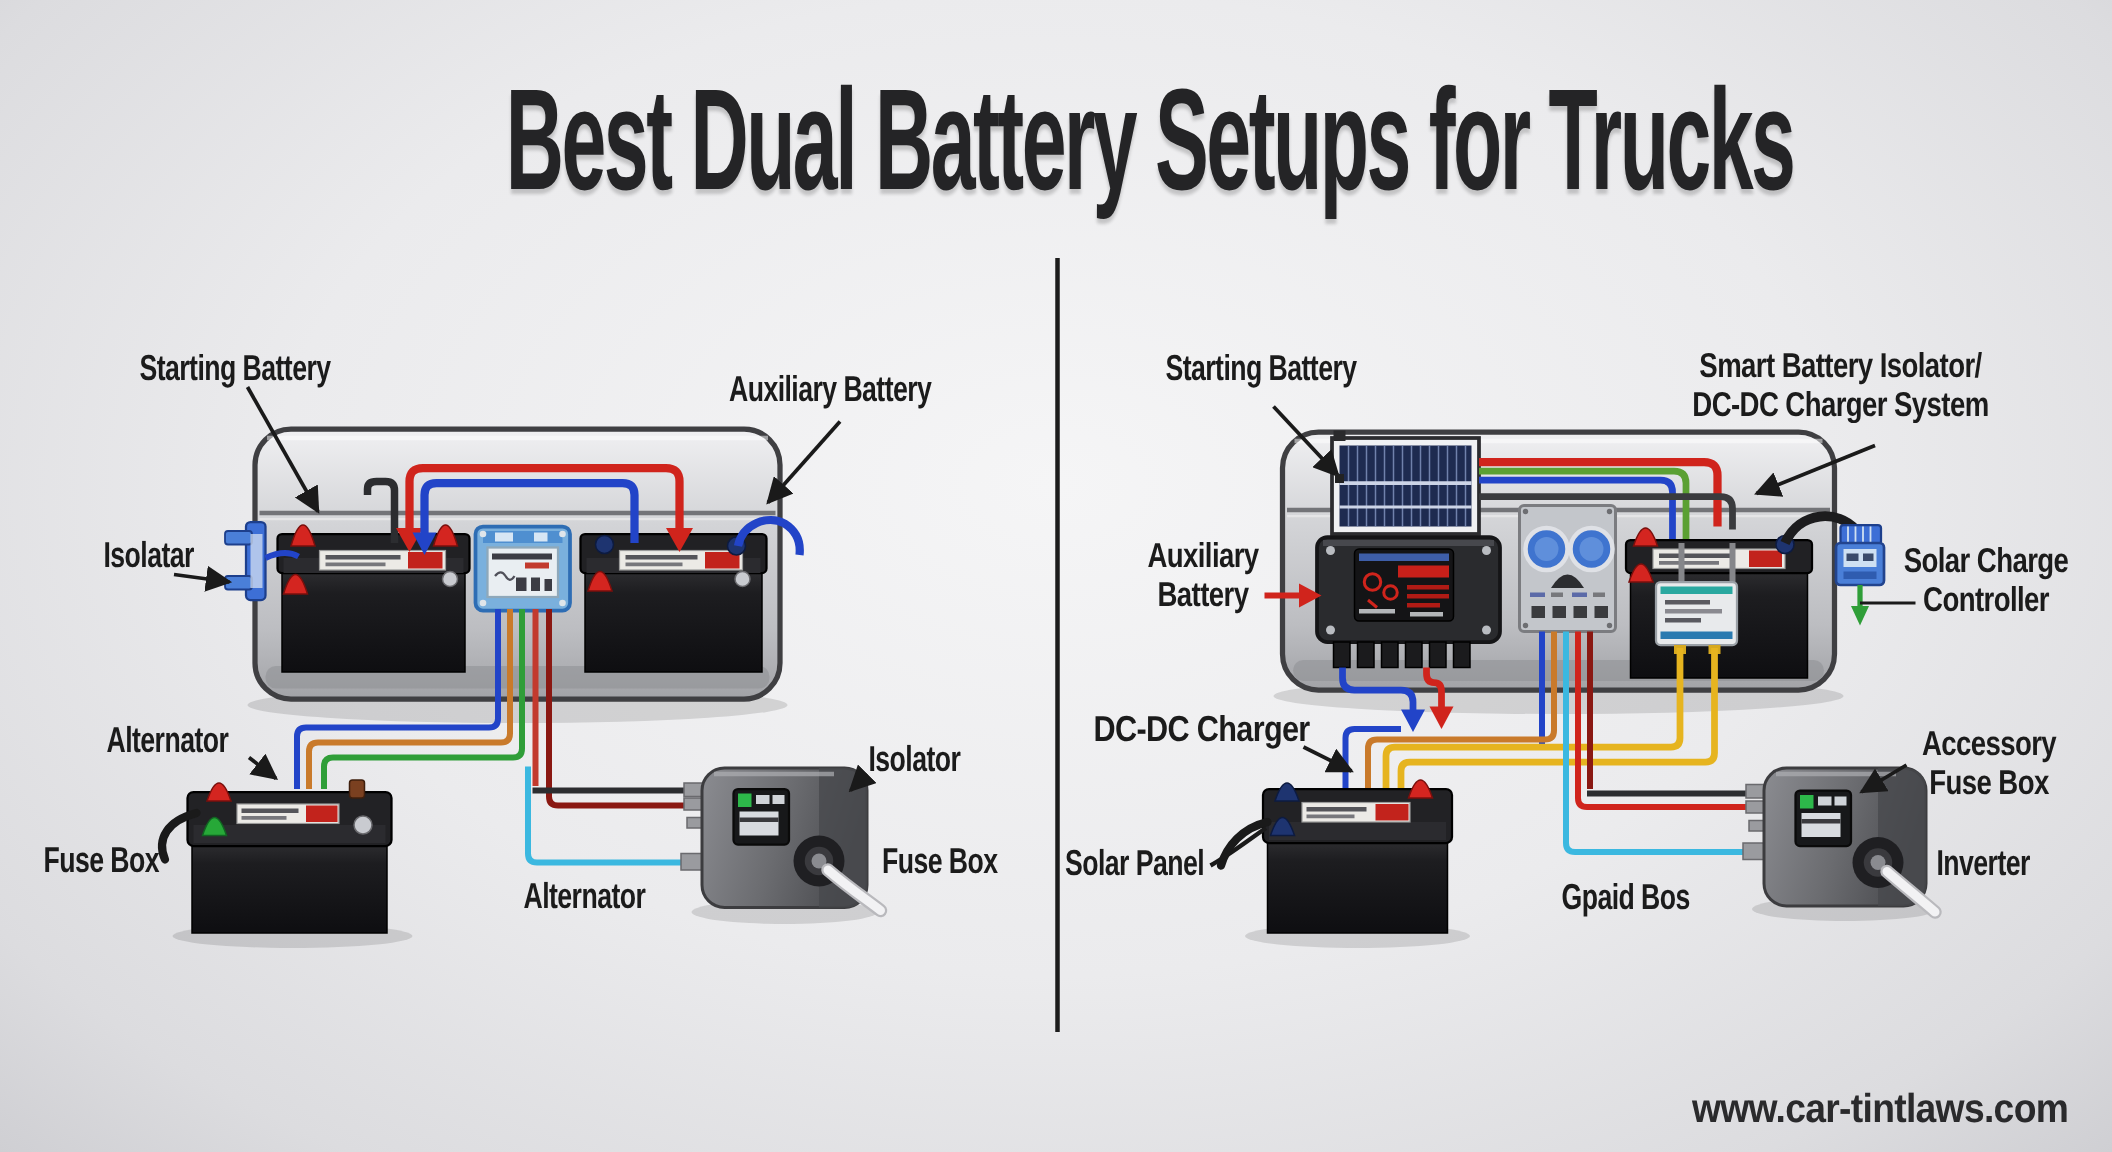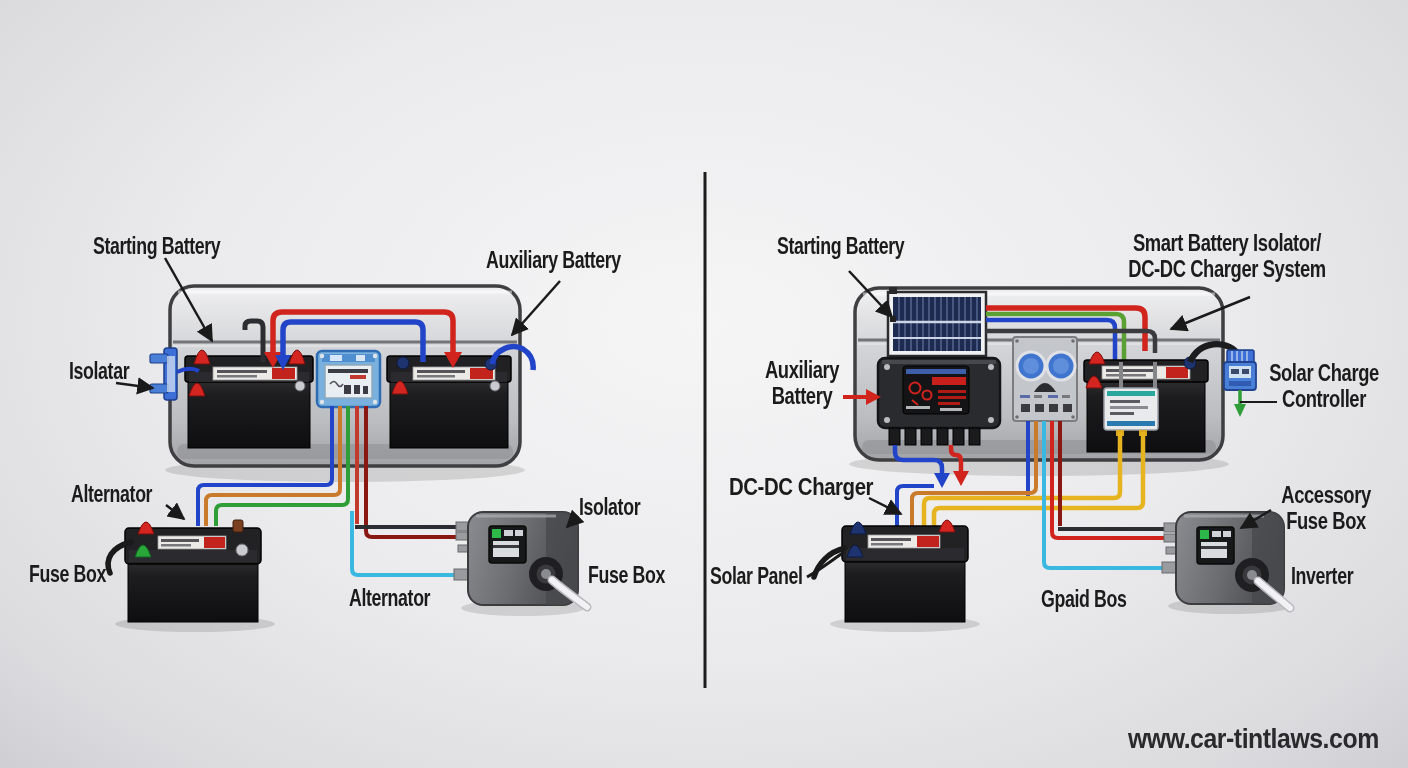--- a/index.html
+++ b/index.html
@@ -378,20 +378,23 @@
       <path d="M869,498 L901,514" marker-end="url(#mB)"></path>
       <path d="M1271,510 L1241,528" marker-end="url(#mB)"></path>
       <path d="M1277,402 H1240" stroke-width="2"></path>
       <path d="M807,577 C818,571 831,561 844,552" stroke-width="3"></path>
       <path d="M843,397 H866" stroke="#d0241c" stroke-width="4"></path>
       <polygon points="866,389 866,405 881,397" fill="#d0241c" stroke="none"></polygon>
     </g>
   </g>
 </svg>
 
+<div class="title-wrap">
+  <span>Best Dual Battery Setups for Trucks</span>
+</div>
 
 <div class="lbl" style="left:93px;top:233px">Starting Battery</div>
 <div class="lbl" style="left:486px;top:247px">Auxiliary Battery</div>
 <div class="lbl" style="left:69px;top:358px">Isolatar</div>
 <div class="lbl" style="left:71px;top:481px">Alternator</div>
 <div class="lbl" style="left:29px;top:561px">Fuse Box</div>
 <div class="lbl" style="left:579px;top:494px">Isolator</div>
 <div class="lbl" style="left:588px;top:562px">Fuse Box</div>
 <div class="lbl" style="left:349px;top:585px">Alternator</div>
 

